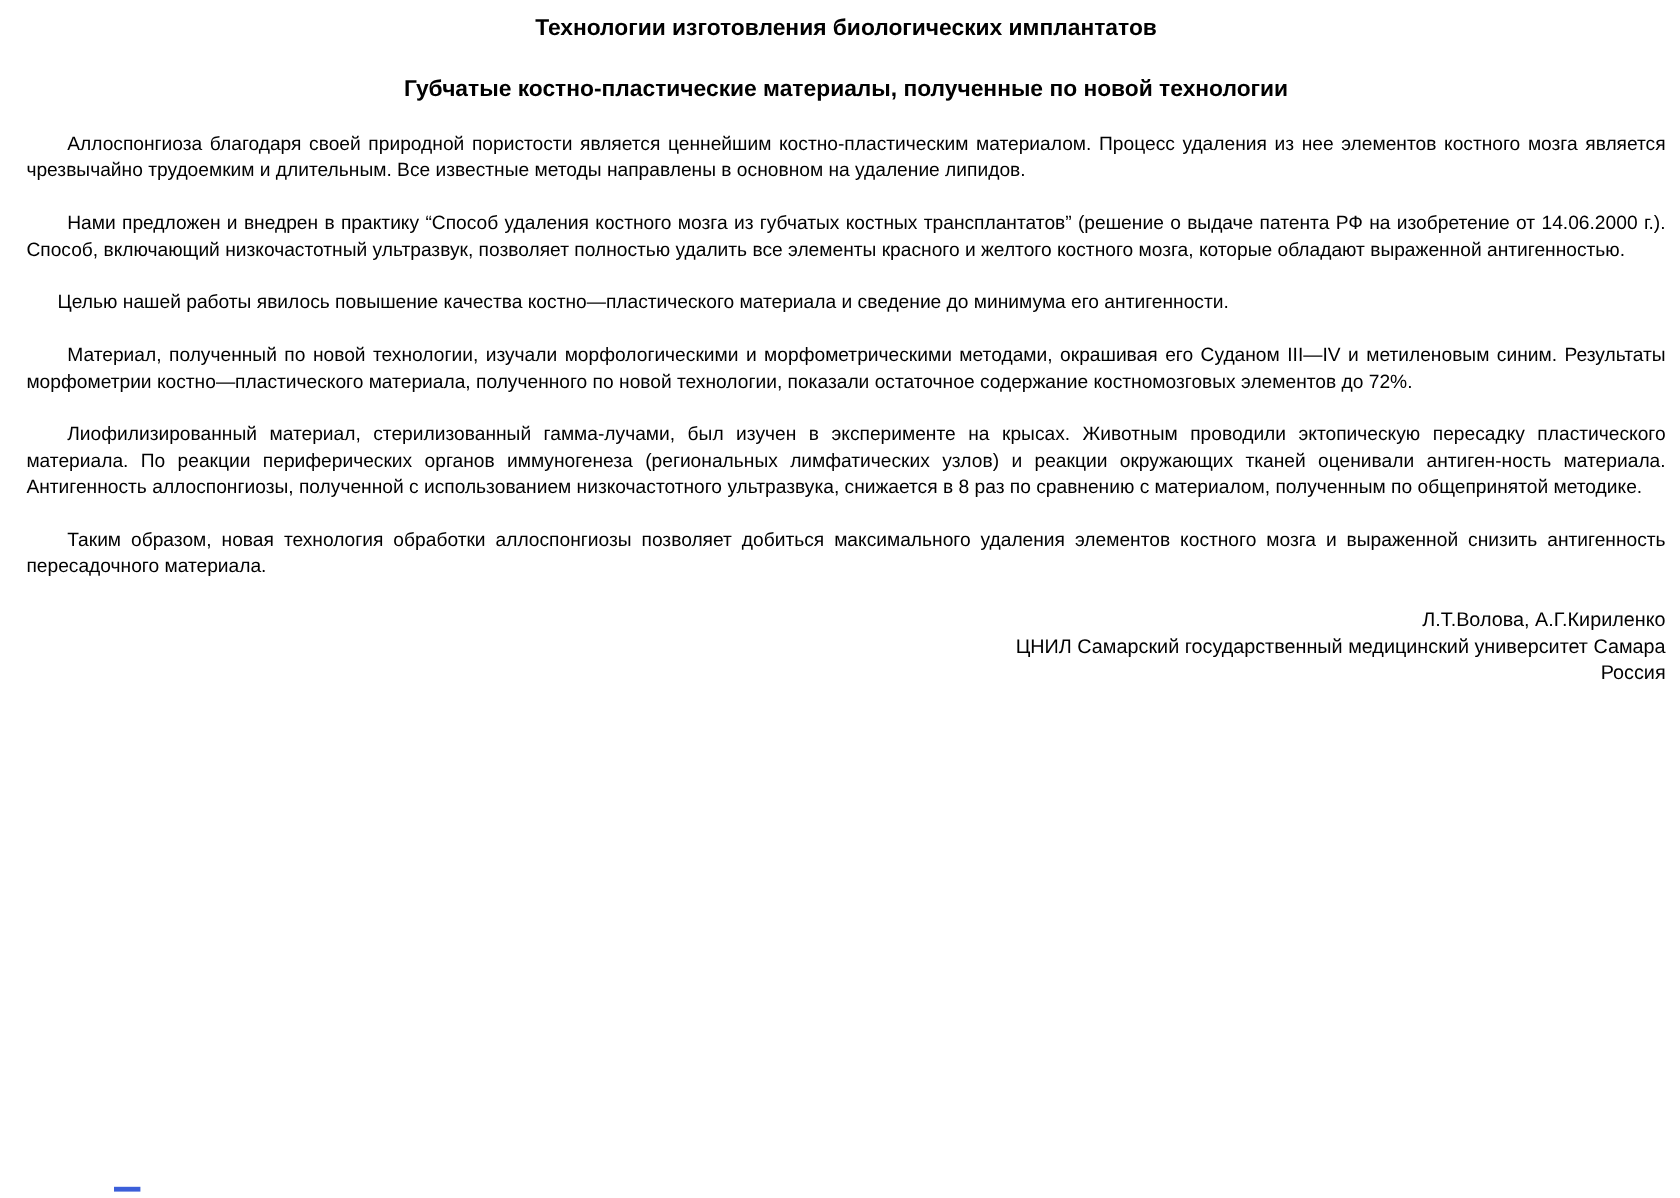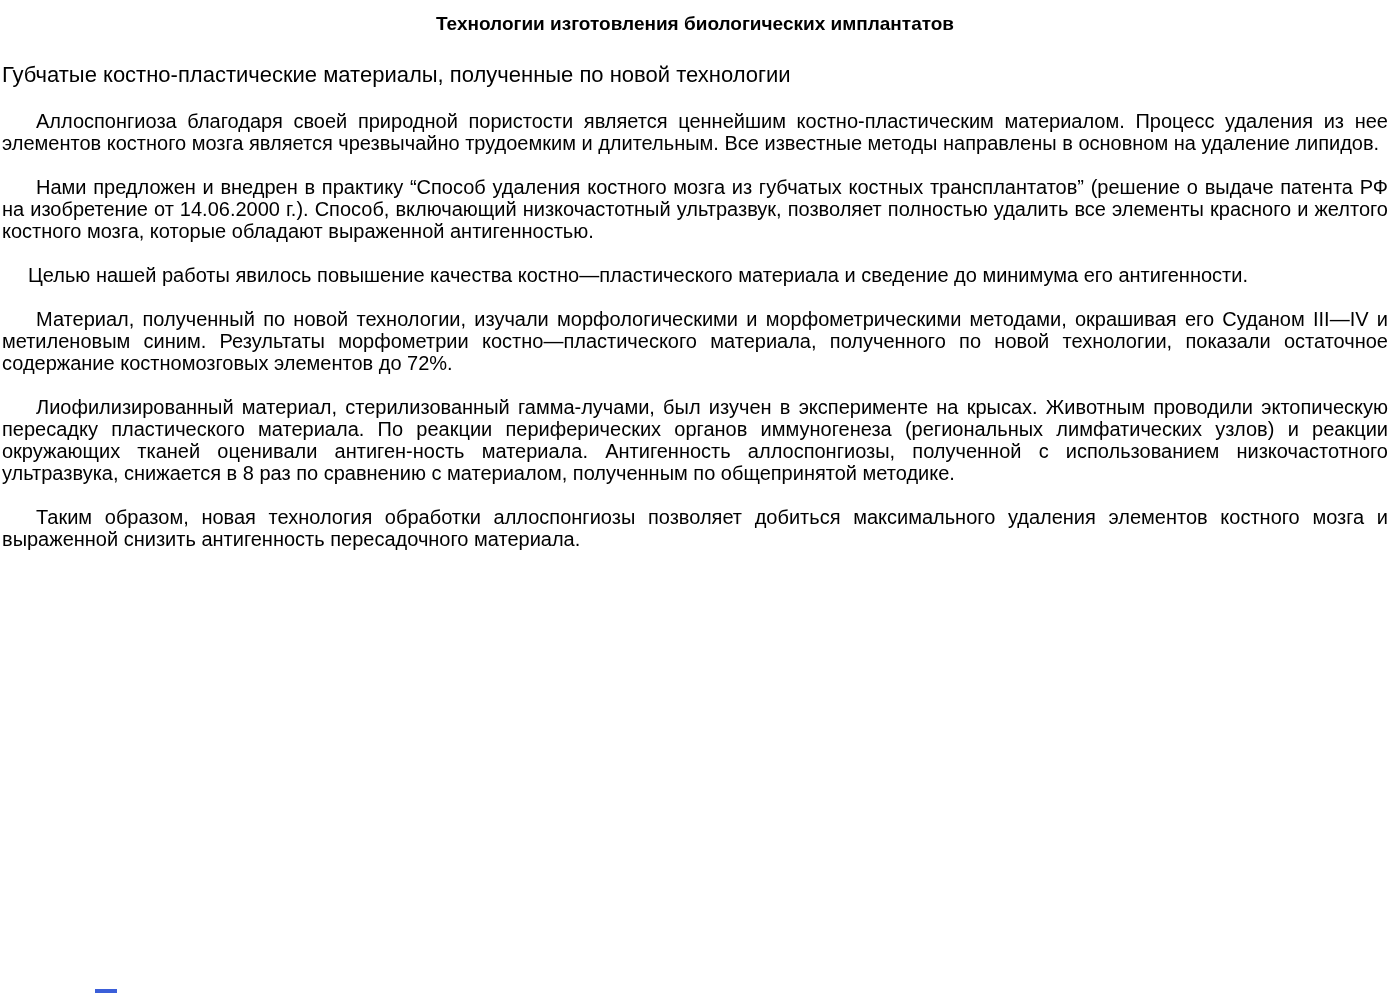--- a/index.html
+++ b/index.html
@@ -6,41 +6,42 @@
     margin: 0;
     padding: 0;
     background: #ffffff;
   }
   .page {
     position: relative;
     width: 1400px;
     height: 998px;
     background: #ffffff;
     box-sizing: border-box;
-    padding: 12px 12px 0 2px;
+    padding: 12px 12px 0 22px;
     font-family: "Liberation Sans", "DejaVu Sans", sans-serif;
     color: #000000;
     overflow: hidden;
   }
   .doc-title {
     margin: 0 0 28px 0;
     font-size: 19px;
     line-height: 23px;
     font-weight: bold;
     text-align: center;
   }
   .doc-subtitle {
     margin: 0 0 24px 0;
-    font-size: 22px;
+    font-size: 19px;
     line-height: 23px;
-    font-weight: normal;
+    font-weight: bold;
+    text-align: center;
   }
   .body-text p {
     margin: 0 0 22px 0;
-    font-size: 20px;
+    font-size: 16px;
     line-height: 22px;
     text-align: justify;
     text-indent: 34px;
     text-justify: inter-word;
   }
   .body-text p.single-line {
     text-align: left;
     text-indent: 26px;
   }
   .signature {
@@ -77,16 +78,21 @@
 
     <p class="single-line">Целью нашей работы явилось повышение качества костно—пластического материала и сведение до минимума его антигенности.</p>
 
     <p>Материал, полученный по новой технологии, изучали морфологическими и морфометрическими методами, окрашивая его Суданом III—IV и метиленовым синим. Результаты морфометрии костно—пластического материала, полученного по новой технологии, показали остаточное содержание костномозговых элементов до 72%.</p>
 
     <p>Лиофилизированный материал, стерилизованный гамма-лучами, был изучен в эксперименте на крысах. Животным проводили эктопическую пересадку пластического материала. По реакции периферических органов иммуногенеза (региональных лимфатических узлов) и реакции окружающих тканей оценивали антиген-ность материала. Антигенность аллоспонгиозы, полученной с использованием низкочастотного ультразвука, снижается в 8 раз по сравнению с материалом, полученным по общепринятой методике.</p>
 
     <p>Таким образом, новая технология обработки аллоспонгиозы позволяет добиться максимального удаления элементов костного мозга и выраженной снизить антигенность пересадочного материала.</p>
   </div>
 
+  <div class="signature">
+    <div>Л.Т.Волова, А.Г.Кириленко</div>
+    <div>ЦНИЛ Самарский государственный медицинский университет Самара</div>
+    <div>Россия</div>
+  </div>
 
   <div class="stray-mark"></div>
 
 </div>
 
 </body></html>

